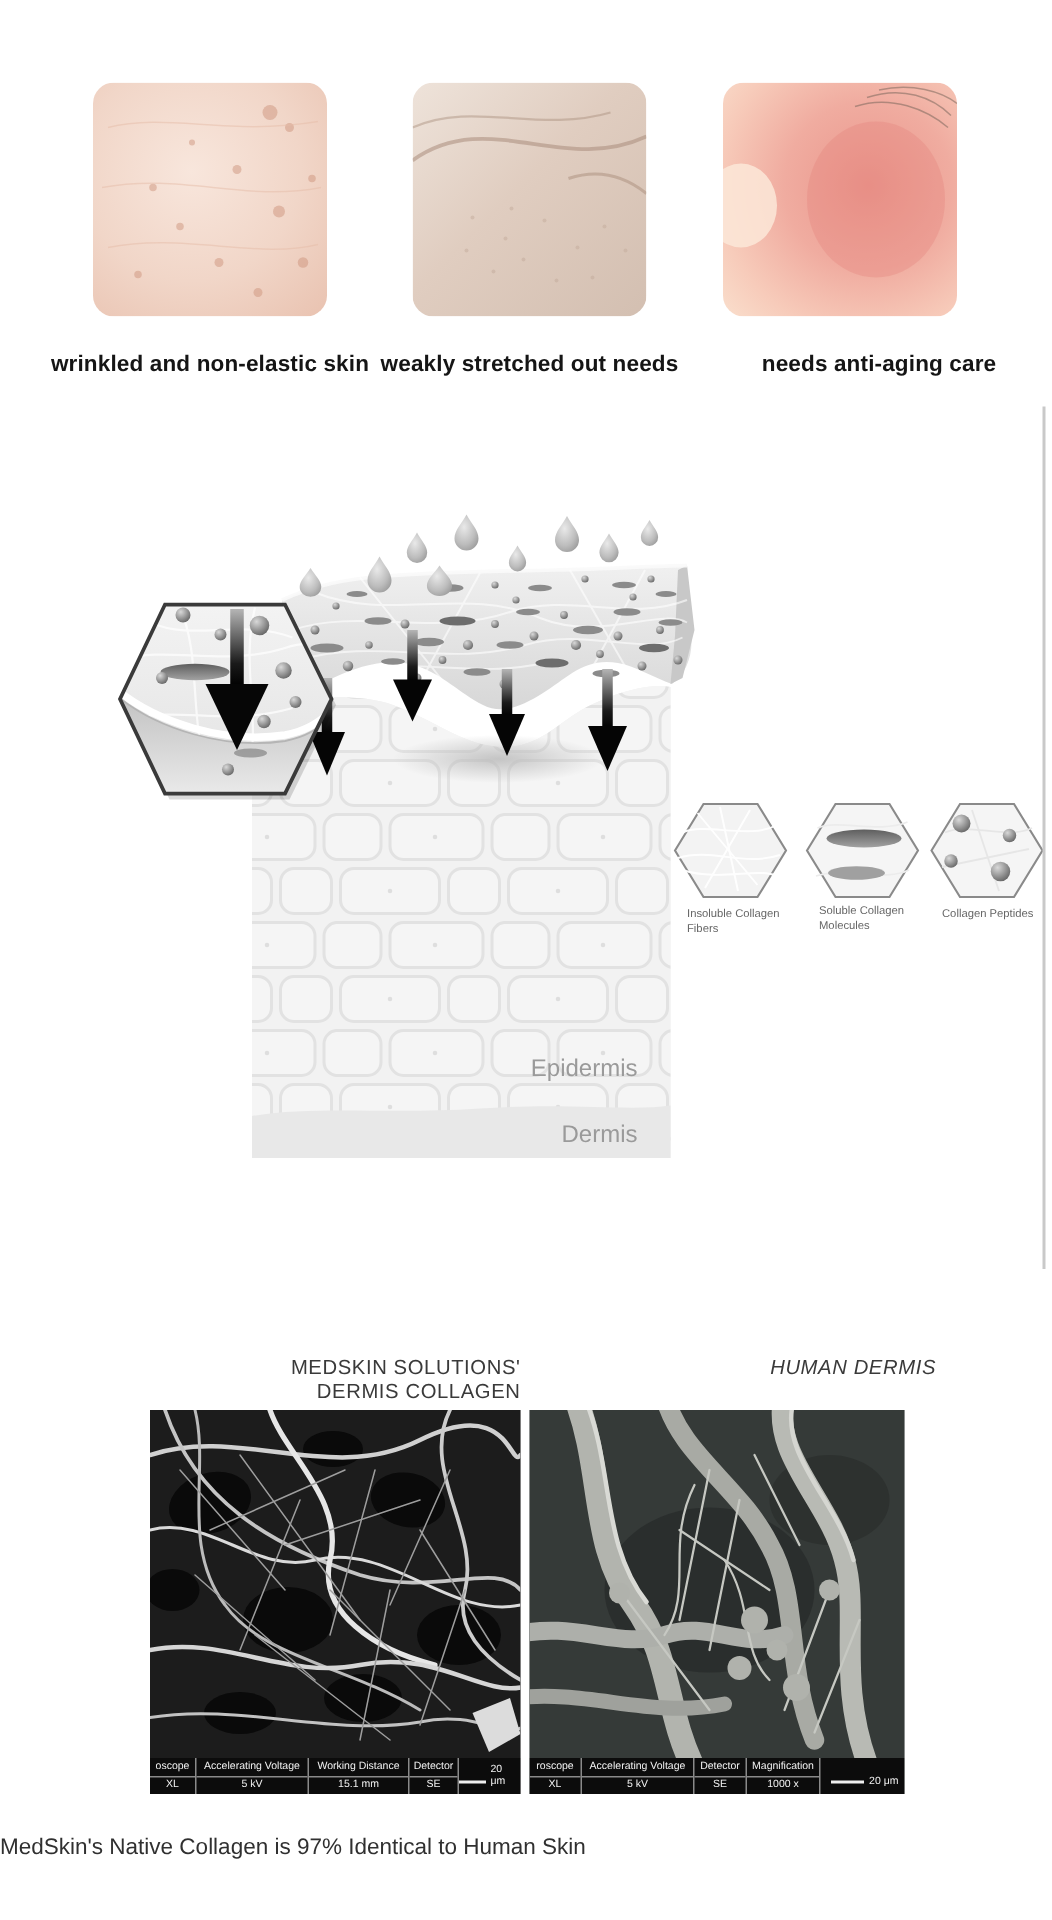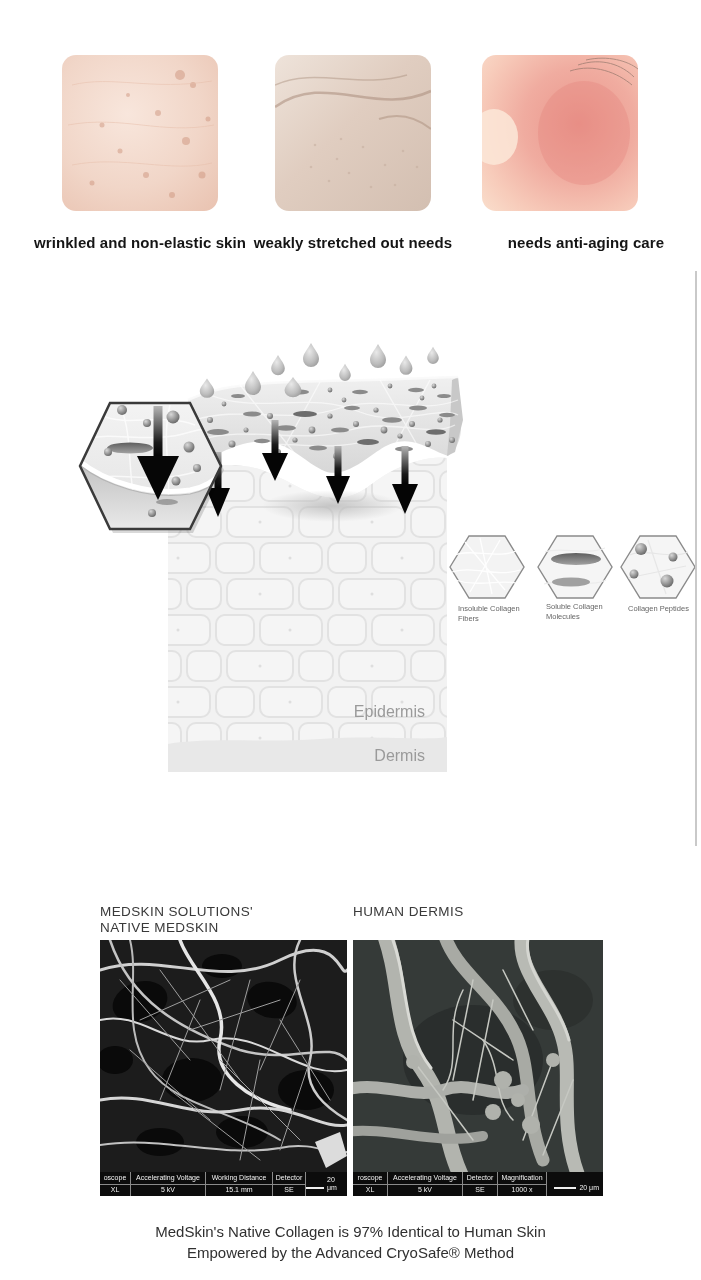--- a/index.html
+++ b/index.html
@@ -8,33 +8,33 @@
   .abs{position:absolute;}
   
   .photo{width:156px;height:156px;border-radius:14px;overflow:hidden;top:55px;}
   .photo svg{display:block;}
   .photo-caption{top:224px;width:240px;text-align:center;
     font-size:15px;font-weight:700;color:#151515;letter-spacing:.1px;margin-top:10px;}
   
   .diagram-svg{left:0;top:330px;}
   .vline{left:695px;top:271px;width:2px;height:575px;background:#c9c9c9;}
   
-  .sem-title{top:904px;text-align:left;font-size:13.5px;line-height:15.5px;
+  .sem-title{top:904px;text-align:right;font-size:13.5px;line-height:15.5px;
     letter-spacing:.4px;color:#3a3a3a;}
   .sem-img{top:940px;height:256px;background:#1e1e1e;overflow:hidden;}
   .sem-bar{position:absolute;left:0;right:0;bottom:0;height:24px;background:#0c0c0c;
     display:flex;color:#f2f2f2;font-size:7px;line-height:8px;}
   .sem-col{border-right:1px solid #8a8a8a;display:flex;flex-direction:column;}
   .sem-col div{flex:1;display:flex;align-items:center;justify-content:center;
     white-space:nowrap;overflow:hidden;}
   .sem-col div:first-child{border-bottom:1px solid #8a8a8a;}
   .sem-scale{flex:1;display:flex;align-items:flex-end;justify-content:flex-end;
     padding:0 4px 4px 0;gap:3px;}
   .scale-line{display:inline-block;width:22px;height:2px;background:#efefef;margin-bottom:3px;}
-  .bottom-caption{top:1221px;left:0;width:701px;text-align:center;
+  .bottom-caption{top:1221px;left:0;width:701px;
     font-size:15px;line-height:21px;color:#303030;font-weight:500;}
 </style>
 </head>
 <body>
 
 <div class="abs photo" style="left:62px">
   <svg width="156" height="156">
     <defs>
       <radialGradient id="p1b" cx="42%" cy="38%" r="85%">
         <stop offset="0%" stop-color="#f8e6dc"></stop>
@@ -346,23 +346,23 @@
       </g>
       <text x="628" y="611" font-size="7.5" fill="#666">Collagen Peptides</text>
     </g>
   </g>
 </svg>
 
 <div class="abs vline"></div>
 
 <div class="abs sem-title" style="left:100px;width:247px;">
   <div>MEDSKIN SOLUTIONS'</div>
-  <div>NATIVE MEDSKIN</div>
-</div>
-<div class="abs sem-title" style="left:353px;width:250px;">
+  <div>DERMIS COLLAGEN</div>
+</div>
+<div class="abs sem-title" style="left:374px;width:250px;font-style:italic;">
   <div>HUMAN DERMIS</div>
 </div>
 
 <div class="abs sem-img" style="left:100px;width:247px;">
   <svg width="247" height="232">
     <rect width="247" height="232" fill="#1c1c1c"></rect>
     <g fill="#0a0a0a">
       <ellipse cx="40" cy="62" rx="28" ry="20" transform="rotate(-18 40 62)"></ellipse>
       <ellipse cx="92" cy="140" rx="30" ry="22"></ellipse>
       <ellipse cx="172" cy="60" rx="25" ry="18" transform="rotate(12 172 60)"></ellipse>
@@ -476,14 +476,13 @@
     </div>
     <div class="sem-scale">
       <span class="scale-line"></span>
       <span>20 μm</span>
     </div>
   </div>
 </div>
 
 <div class="abs bottom-caption">
   <div>MedSkin's Native Collagen is 97% Identical to Human Skin</div>
-  <div>Empowered by the Advanced CryoSafe® Method</div>
 </div>
 
 </body></html>

